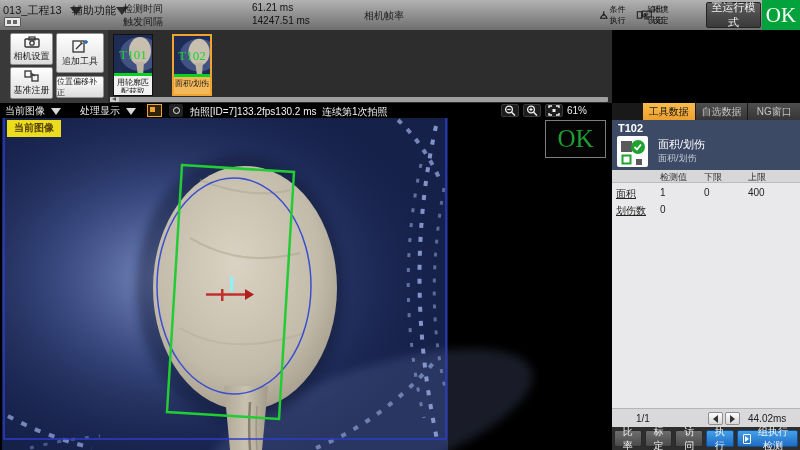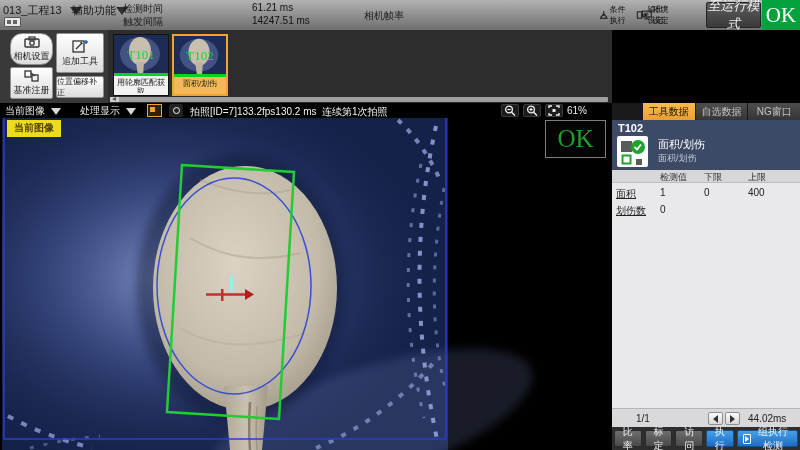--- a/index.html
+++ b/index.html
@@ -17,34 +17,34 @@
   .stat-value { font-size:10px; color:#111; }
   .lbl-dt { left:123px; top:2px; } .val-dt { left:252px; top:2px; }
   .lbl-ti { left:123px; top:15px; } .val-ti { left:252px; top:15px; }
   .lbl-fr { left:364px; top:9px; }
   .film-icon { left:4px; top:17px; width:17px; height:10px; background:#e8e8e8; border-radius:1px; box-shadow:inset 0 0 0 1px #555; }
   .film-icon:before { content:""; position:absolute; left:3px; top:3px; width:4px; height:4px; background:#666; }
   .film-icon:after  { content:""; position:absolute; left:9px; top:3px; width:4px; height:4px; background:#666; }
   .hdr-btn { top:2px; width:32px; height:26px; display:flex; flex-direction:row; align-items:center; justify-content:flex-end; font-size:8px; color:#101010; cursor:pointer; }
   .hdr-btn svg { display:block; margin-bottom:1px; }
   .hb1{ left:598px; } .hb2{ left:636px; } .hb3{ left:641px; }
-  .run-mode { left:706px; top:2px; width:55px; height:26px; background:linear-gradient(#5e5e5e,#3a3a3a); border:1px solid #232323; border-radius:2px; color:#f0f0f0; font-size:13px; display:flex; align-items:center; justify-content:center; cursor:pointer;font-style:italic; }
+  .run-mode { left:706px; top:2px; width:55px; height:26px; background:linear-gradient(#5e5e5e,#3a3a3a); border:1px solid #232323; border-radius:2px; color:#f0f0f0; font-size:11px; display:flex; align-items:center; justify-content:center; cursor:pointer; }
   .ok-badge { left:762px; top:0; width:38px; height:30px; background:#04a23c; color:#fff; font-family:"Liberation Serif",serif; font-size:21px; display:flex; align-items:center; justify-content:center; }
 
   
   .sidebar { left:0; top:30px; width:108px; height:73px; background:#393939; }
   .sb-btn { background:linear-gradient(#ffffff,#dcdcdc); border:1px solid #8f8f8f; border-radius:2px; color:#1a1a1a; font-size:9px; display:flex; flex-direction:column; align-items:center; justify-content:center; gap:2px; cursor:pointer; }
-  .sb-cam { left:10px; top:3px;  width:43px; height:32px;border-radius:12px; }
+  .sb-cam { left:10px; top:3px;  width:43px; height:32px; }
   .sb-add { left:56px; top:3px;  width:48px; height:40px; }
   .sb-reg { left:10px; top:37px; width:43px; height:32px; }
   .sb-pos { left:56px; top:46px; width:48px; height:22px; font-size:8px; }
 
   
   .thumb-strip { left:108px; top:30px; width:504px; height:73px; background:#2d2d2d; }
-  .thumb { top:4px; width:56px; height:62px; background:#f2f2f2; border:1px solid #111; cursor:pointer; }
+  .thumb { top:4px; width:40px; height:62px; background:#f2f2f2; border:1px solid #111; cursor:pointer; }
   .thumb.sel { border:2px solid #f0a32f; }
   .th1 { left:5px; } .th2 { left:64px; }
   .thumb-img { position:relative; width:100%; height:41px; overflow:hidden; background:#1e2c55; }
   .thumb-id { position:absolute; left:0; right:0; top:12px; text-align:center; color:#18d431; font-size:13px; font-family:"Liberation Serif",serif; }
   .thumb-bar { position:absolute; left:0; right:0; bottom:0; height:3px; background:#0ad121; }
   .thumb-label { width:100%; height:17px; overflow:hidden; font-size:8px; line-height:9px; text-align:center; color:#161616; background:#f2f2f2; padding-top:2px; }
   .thumb.sel .thumb-label { background:#f5c court; }
   .thumb.sel .thumb-label { background:#f3b85a; }
   .thumb-scroll { left:2px; top:67px; width:498px; height:5px; background:#9f9f9f; border-radius:1px; }
   .thumb-scroll .arrow { position:absolute; left:0; top:0; width:9px; height:5px; background:#cfcfcf; }

